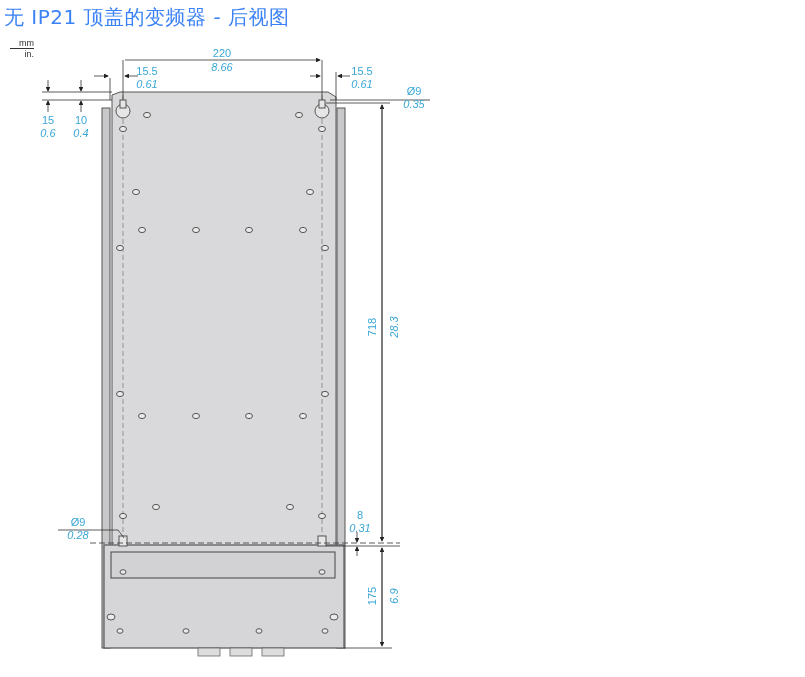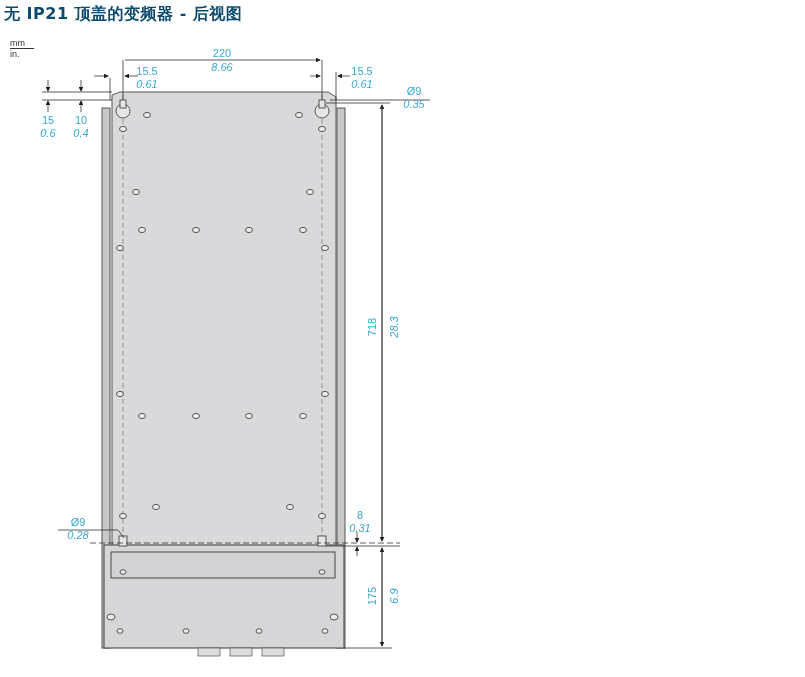--- a/index.html
+++ b/index.html
@@ -1,18 +1,18 @@
 <!DOCTYPE html>
 <html><head>
 <meta charset="utf-8">
 <style>
   html, body { margin:0; padding:0; background:#ffffff; }
   body { width:805px; height:677px; position:relative; overflow:hidden; font-family:"Liberation Sans", sans-serif; }
-  .title { position:absolute; left:4px; top:4px; font-size:16px; font-weight:bold; color:#0c4a6e; letter-spacing:0.5px; font-family:"DejaVu Sans", sans-serif; }
-  .units { position:absolute; left:10px; top:38px; width:24px; text-align:left; font-size:9px; color:#333; }
+  .title { position:absolute; left:4px; top:4px; font-size:20px; font-weight:normal; color:#3b82f6; letter-spacing:0.5px; font-family:"DejaVu Sans", sans-serif; }
+  .units { position:absolute; left:10px; top:38px; width:24px; text-align:right; font-size:9px; color:#333; }
   .units .mm { border-bottom:1px solid #333; line-height:10px; }
   .units .in { line-height:11px; }
   svg.drawing { position:absolute; left:0; top:0; }
   .dim { font-family:"Liberation Sans", sans-serif; font-size:11px; fill:#3aa7d6; }
   .dim-i { font-style:italic; }
 </style>
 </head>
 <body>
 
 <div class="title">无 IP21 顶盖的变频器 - 后视图</div>

